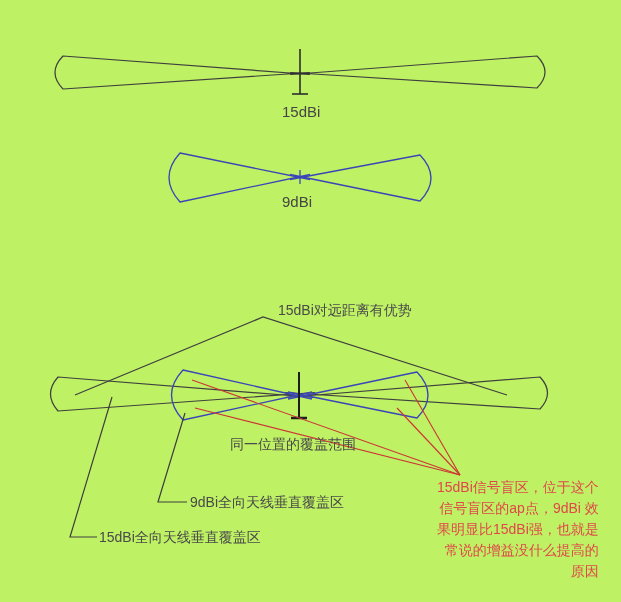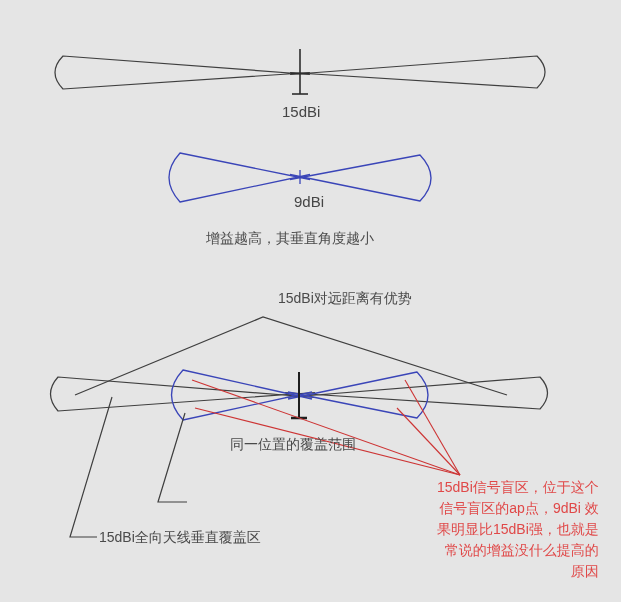--- a/index.html
+++ b/index.html
@@ -3,21 +3,21 @@
 <meta charset="utf-8">
 <style>
   html,body{margin:0;padding:0;}
   body{
     font-family:"Liberation Sans",sans-serif;
     background:#ffffff;
   }
   .canvas{
     position:relative;
     width:621px;height:602px;
-    background:#e5e5e5;
+    background:#bef264;
     overflow:hidden;
   }
   .canvas svg{position:absolute;left:0;top:0;}
   .lbl{
     position:absolute;
     color:#4a4a4a;
     font-size:14px;
     line-height:1.2;
     white-space:nowrap;
   }
@@ -75,28 +75,28 @@
     </g>
 
     <g stroke="#3f3f3f" stroke-width="1.2" fill="none">
       <path d="M 185 413 L 158 502 H 187"></path>
       <path d="M 112 397 L 70 537 H 97"></path>
     </g>
   </svg>
 
   <span class="lbl gain" style="left:282px;top:103px;">15dBi</span>
 
-  <span class="lbl gain" style="left:282px;top:193px;margin-left:12px;">9dBi</span>
+  <span class="lbl gain" style="left:282px;top:193px;">9dBi</span>
 
-  <span class="lbl" style="left:206px;top:230px;">增益越高，其垂直角度越小</span>
 
-  <span class="lbl" style="left:278px;top:290px;">15dBi对远距离有优势</span>
+  <span class="lbl" style="left:278px;top:302px;">15dBi对远距离有优势</span>
 
   <span class="lbl" style="left:230px;top:436px;">同一位置的覆盖范围</span>
 
+  <span class="lbl" style="left:190px;top:494px;">9dBi全向天线垂直覆盖区</span>
 
   <span class="lbl" style="left:99px;top:529px;">15dBi全向天线垂直覆盖区</span>
 
   <div class="lbl red-note" style="left:437px;top:477px;text-align:right;">15dBi信号盲区，位于这个
 信号盲区的ap点，9dBi 效
 果明显比15dBi强，也就是
 常说的增益没什么提高的
 原因</div>
 
 </div>

